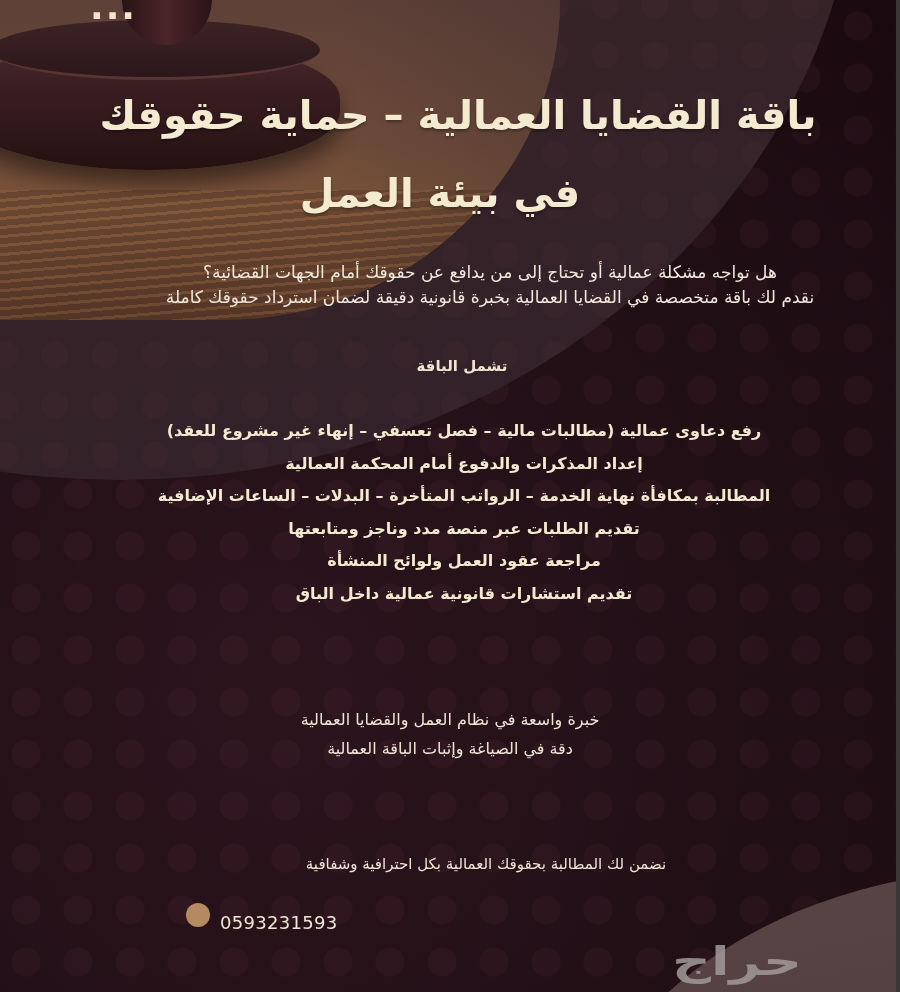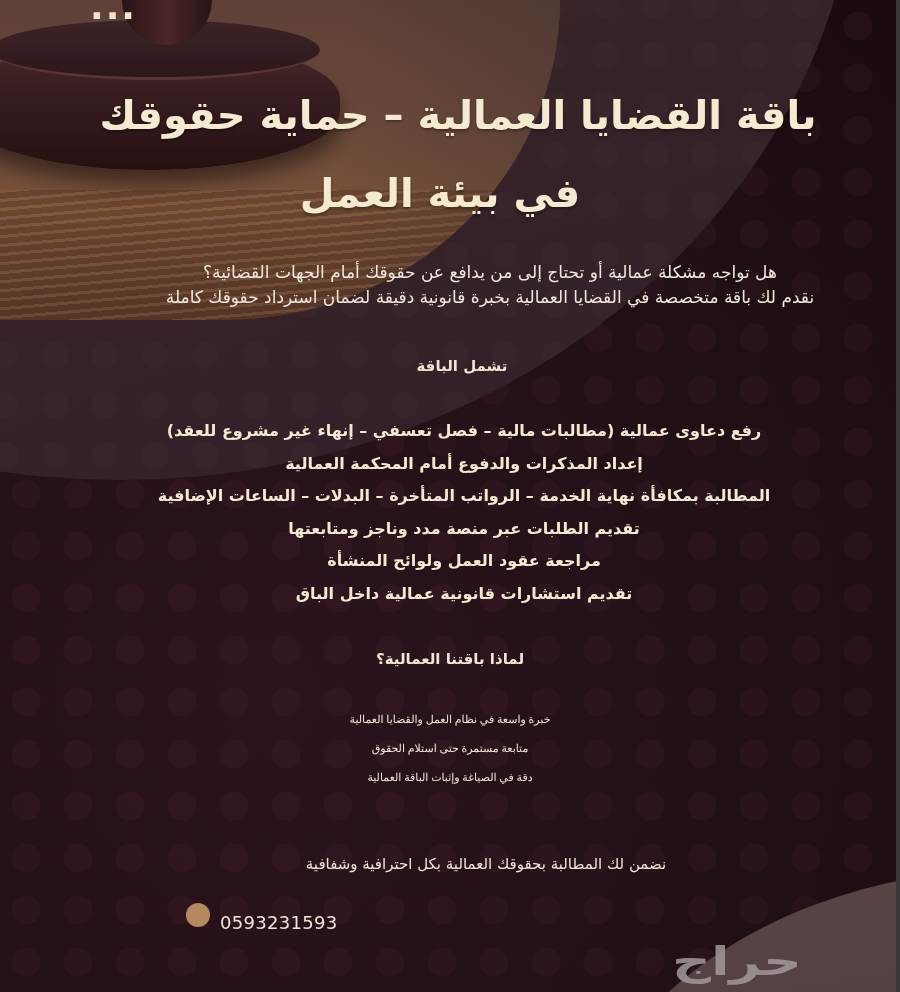--- a/index.html
+++ b/index.html
@@ -45,21 +45,21 @@
     .title1 { top: 92px; font-size: 40px; font-weight: bold; padding-left: 16px; padding-right: 0; left: 0; width: 900px; text-shadow: 0 2px 3px rgba(0,0,0,0.35); }
     .title2 { top: 170px; font-size: 40px; font-weight: bold; left: -10px; text-shadow: 0 2px 3px rgba(0,0,0,0.35); }
 
     .intro { top: 260px; font-size: 17px; line-height: 25px; color: #f1e9dc; left: 40px; }
     .section-head { font-size: 15px; font-weight: bold; color: #f1e6d2; }
     .inc-head { top: 357px; left: 12px; }
     .list { left: 14px; font-size: 16px; font-weight: bold; color: #f4ead0; }
     .list li { list-style: none; height: 32.5px; line-height: 32.5px; }
     .list-inc { top: 415px; }
     .why-head { top: 650px; left: 0; }
-    .list-why { top: 705px; font-weight: normal; font-size: 11px; color: #efe6d6; left: 0; font-family: Liberation Serif, serif; }
+    .list-why { top: 705px; font-weight: normal; font-size: 16px; color: #efe6d6; left: 0; }
     .list-why li { height: 29px; line-height: 29px; }
     .guarantee { top: 855px; font-size: 15px; color: #efe6d6; left: 36px; }
 
     .contact { position: absolute; top: 896px; display: flex; align-items: center; direction: ltr; gap: 10px; }
     .contact .dot { width: 24px; height: 24px; border-radius: 50%; background: #b58a60; }
     .contact .val { color: #efe6d6; font-size: 18px; letter-spacing: 0.3px; margin-top: 16px; }
     .contact-phone { left: 186px; }
     .contact-email { left: 510px; }
 
     .watermark { position: absolute; left: 672px; top: 930px; font-size: 54px; font-weight: bold; color: #a39a9a;
@@ -99,25 +99,23 @@
 
   <ul class="text list list-inc">
     <li>رفع دعاوى عمالية (مطالبات مالية – فصل تعسفي – إنهاء غير مشروع للعقد)</li>
     <li>إعداد المذكرات والدفوع أمام المحكمة العمالية</li>
     <li>المطالبة بمكافأة نهاية الخدمة – الرواتب المتأخرة – البدلات – الساعات الإضافية</li>
     <li>تقديم الطلبات عبر منصة مدد وناجز ومتابعتها</li>
     <li>مراجعة عقود العمل ولوائح المنشأة</li>
     <li>تقديم استشارات قانونية عمالية داخل الباق</li>
   </ul>
 
-  <div class="text section-head why-head">لماذا باقتنا العمالية؟</div>
 
   <ul class="text list list-why">
     <li>خبرة واسعة في نظام العمل والقضايا العمالية</li>
-    <li>متابعة مستمرة حتى استلام الحقوق</li>
     <li>دقة في الصياغة وإثبات الباقة العمالية</li>
   </ul>
 
   <div class="text guarantee">نضمن لك المطالبة بحقوقك العمالية بكل احترافية وشفافية</div>
 
   <div class="contact contact-phone">
     <span class="dot"></span>
     <span class="val">0593231593</span>
   </div>
 

